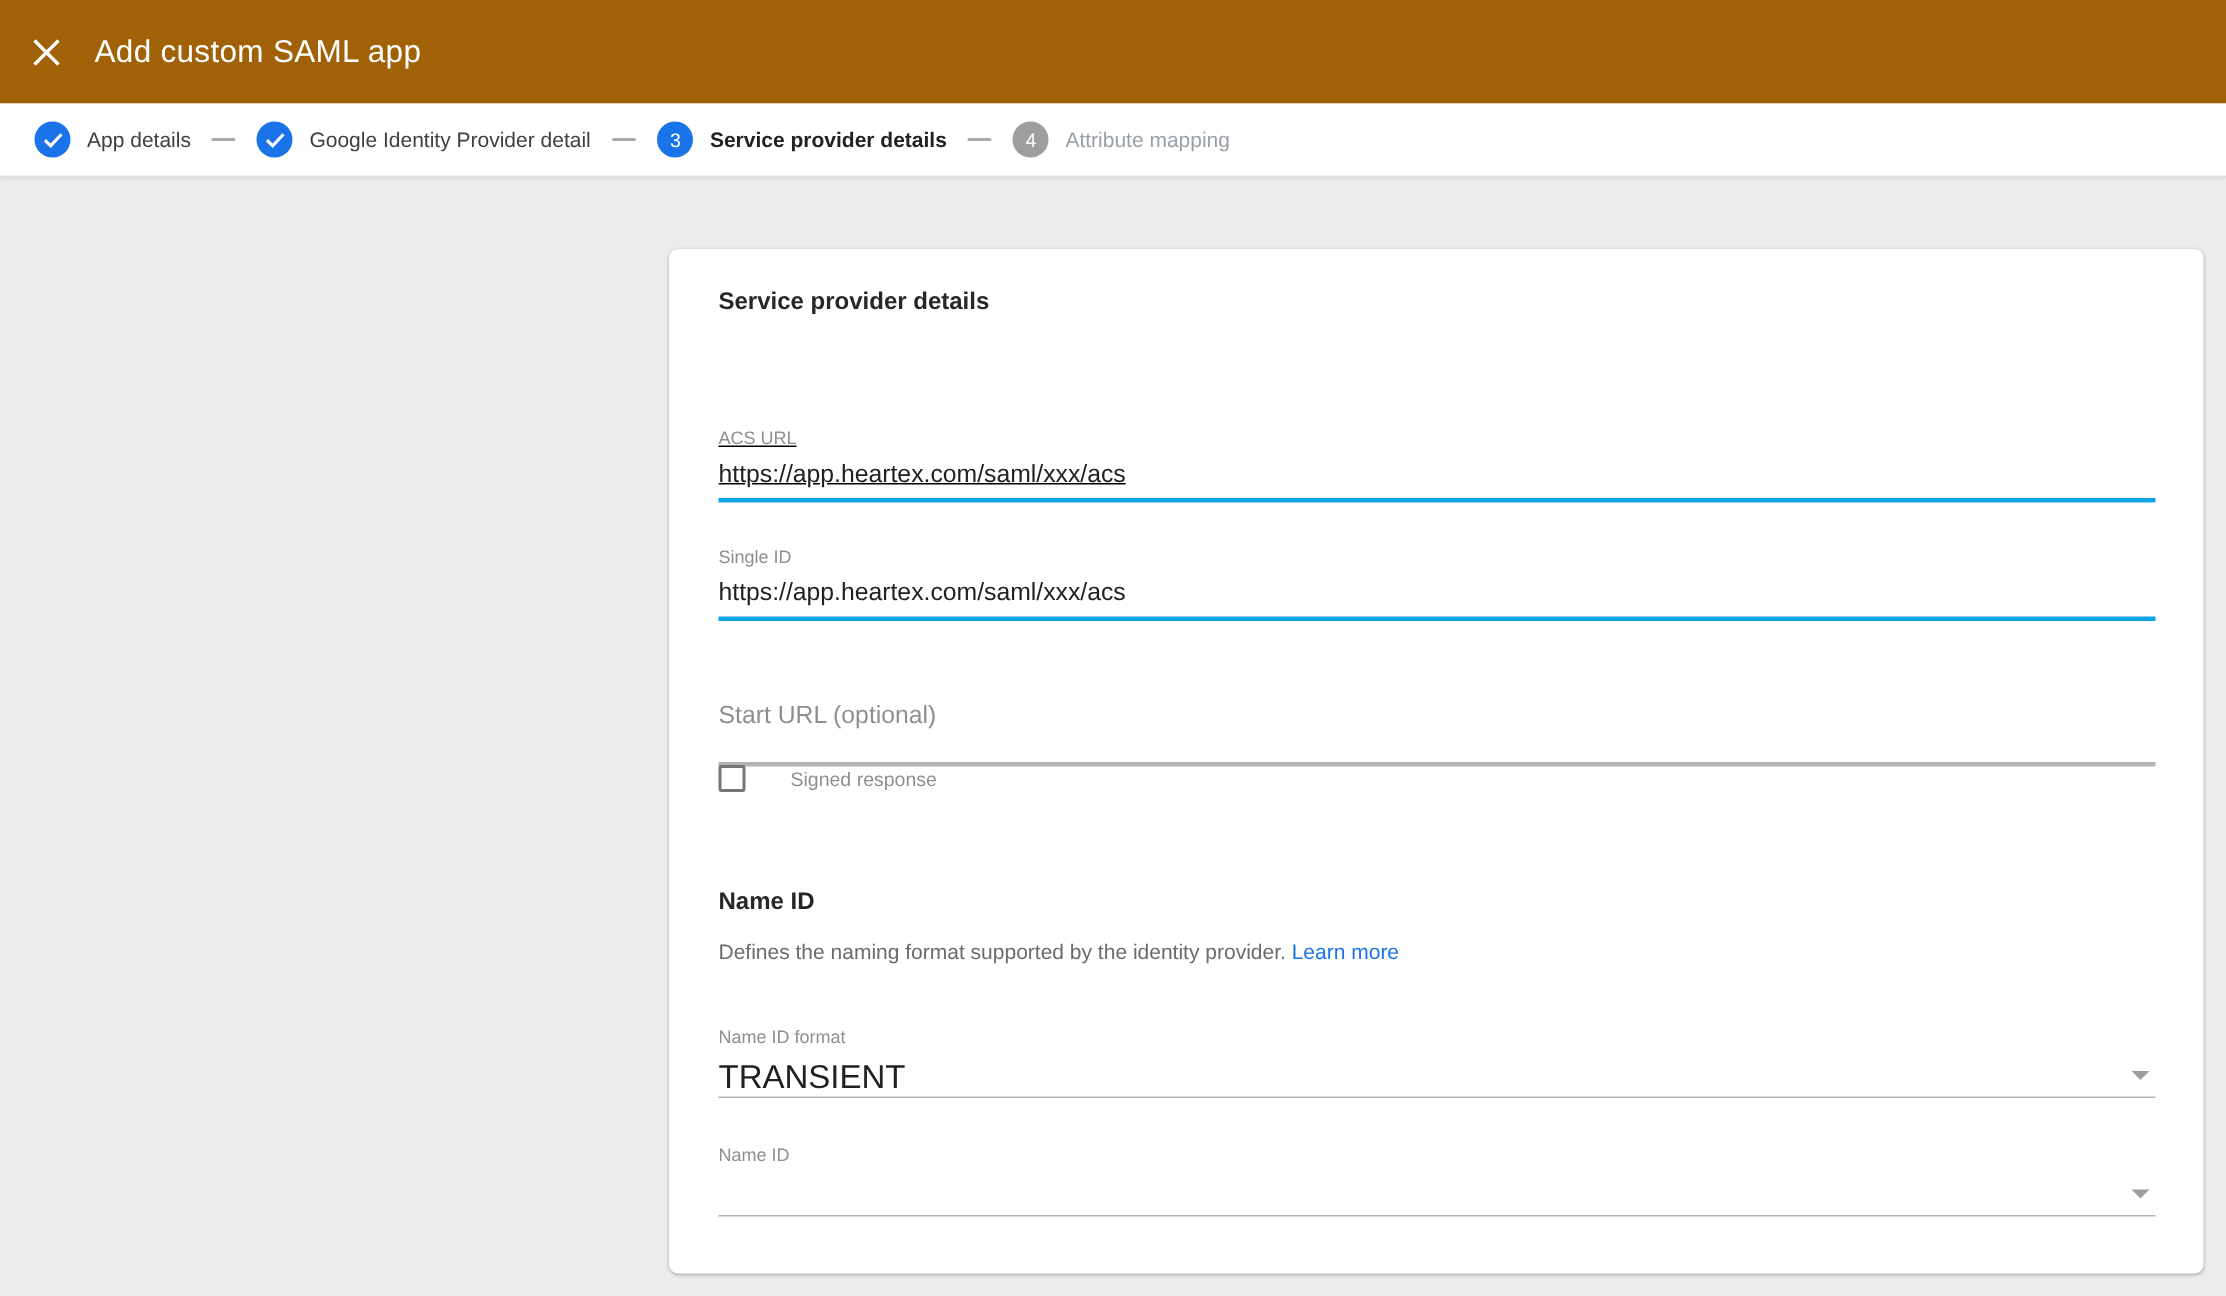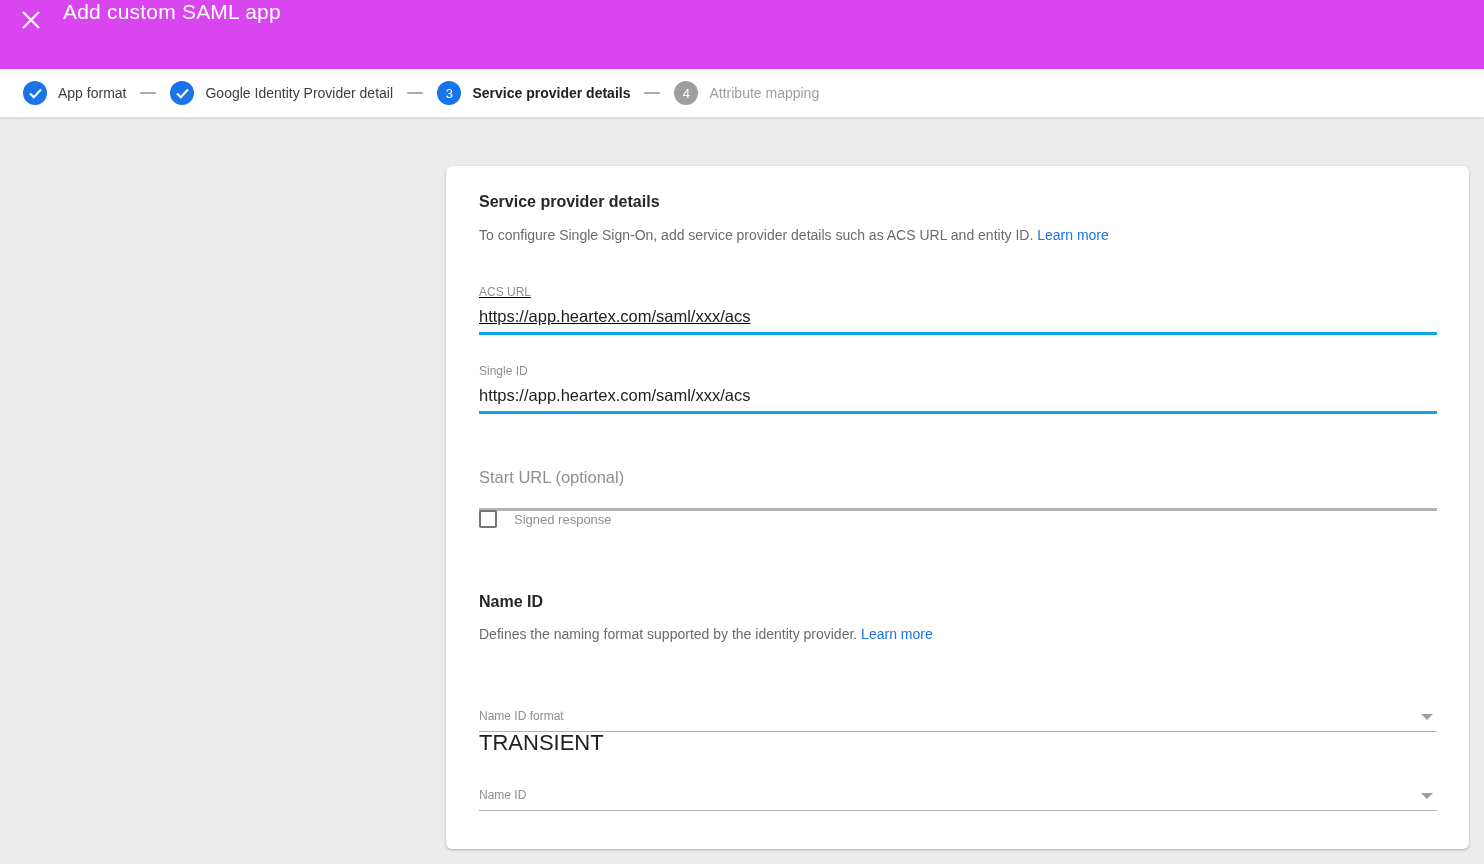--- a/index.html
+++ b/index.html
@@ -6,21 +6,21 @@
   html,body { width:1484px; height:864px; overflow:hidden; }
   body {
     font-family:"Liberation Sans","DejaVu Sans",sans-serif;
     background:#ececec;
     position:relative;
   }
 
   
   .appbar {
     position:absolute; top:0; left:0; width:1484px; height:69px;
-    background:#d946ef; display:flex; 
+    background:#a16207; display:flex; align-items:center;
   }
   .close-btn {
     width:40px; height:40px; margin-left:11px; border:none; background:transparent;
     display:flex; align-items:center; justify-content:center; cursor:pointer;
   }
   .appbar-title {
     color:#ffffff; font-size:21px; font-weight:400; margin-left:12px; letter-spacing:.2px;
   }
 
   
@@ -69,21 +69,21 @@
   .text-input.dark-line { border-bottom-color:#b3b3b3; padding-bottom:21px; margin-top:0; }
 
   .checkbox-row { left:33px; display:flex; align-items:center; cursor:pointer; }
   .checkbox {
     width:18px; height:18px; border:2px solid #757575; border-radius:2px;
     background:#fff; flex:0 0 auto;
   }
   .checkbox-label { font-size:13px; color:#8f8f8f; margin-left:17px; }
 
   .dropdown { left:33px; width:958px; height:48px; border-bottom:1px solid #b3b3b3; cursor:pointer; }
-  .dropdown .field-label { display:block;margin-top:25px; }
+  .dropdown .field-label { display:block; }
   .dropdown-value { font-size:22px; color:#202124; line-height:20px; margin-top:10px; }
   .caret {
     position:absolute; right:4px; top:30px; width:0; height:0;
     border-left:6px solid transparent; border-right:6px solid transparent;
     border-top:6px solid #9e9e9e;
   }
 </style>
 </head>
 <body>
 
@@ -96,21 +96,21 @@
   <div class="appbar-title">Add custom SAML app</div>
 </div>
 
 <div class="stepper">
   <div class="step">
     <span class="step-circle blue">
       <svg width="13" height="11" viewBox="0 0 13 11">
         <path d="M1 5.5 L4.8 9.2 L12 1.5" stroke="#ffffff" stroke-width="2.1" fill="none"></path>
       </svg>
     </span>
-    <span class="step-label">App format</span>
+    <span class="step-label">App details</span>
   </div>
   <span class="step-dash"></span>
   <div class="step">
     <span class="step-circle blue">
       <svg width="13" height="11" viewBox="0 0 13 11">
         <path d="M1 5.5 L4.8 9.2 L12 1.5" stroke="#ffffff" stroke-width="2.1" fill="none"></path>
       </svg>
     </span>
     <span class="step-label clip">Google Identity Provider details</span>
   </div>
@@ -123,40 +123,36 @@
   <div class="step">
     <span class="step-circle gray">4</span>
     <span class="step-label upcoming">Attribute mapping</span>
   </div>
 </div>
 
 <div class="card">
 
   <div class="sec-heading" style="top:27px;">Service provider details</div>
 
-  <div class="sec-desc" style="top:61px;">
-    <span>To configure Single Sign-On, add service provider details such as ACS URL and entity ID.</span>
-    <a class="link">Learn more</a>
-  </div>
 
   <div class="field" style="top:119px;text-decoration:underline;">
     <div class="field-label">ACS URL</div>
     <input class="text-input" type="text" value="https://app.heartex.com/saml/xxx/acs" style="">
   </div>
 
   <div class="field" style="top:198px;">
     <div class="field-label">Single ID</div>
     <input class="text-input" type="text" value="https://app.heartex.com/saml/xxx/acs" style="">
   </div>
 
   <div class="field" style="top:301px;">
     <input class="text-input dark-line" type="text" placeholder="Start URL (optional)" style="">
   </div>
 
-  <div class="checkbox-row" style="top:344px;">
+  <div class="checkbox-row" style="top:344px;gap:13px;">
     <span class="checkbox"></span>
     <span class="checkbox-label">Signed response</span>
   </div>
 
   <div class="sec-heading" style="top:427px;">Name ID</div>
 
   <div class="sec-desc" style="top:460px;">
     <span>Defines the naming format supported by the identity provider.</span>
     <a class="link">Learn more</a>
   </div>

